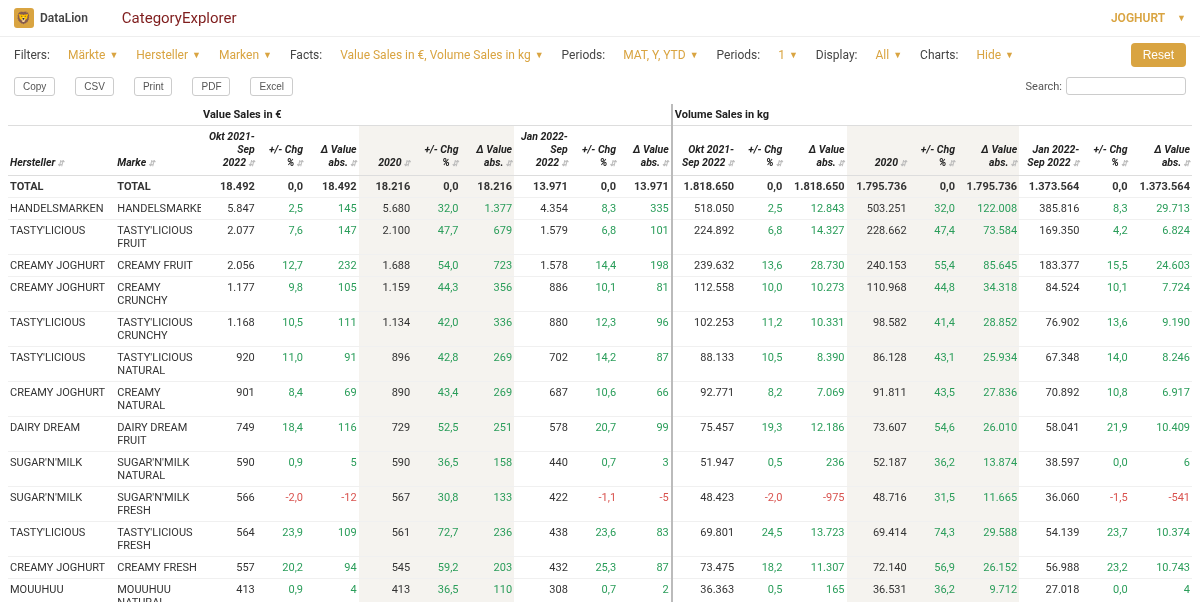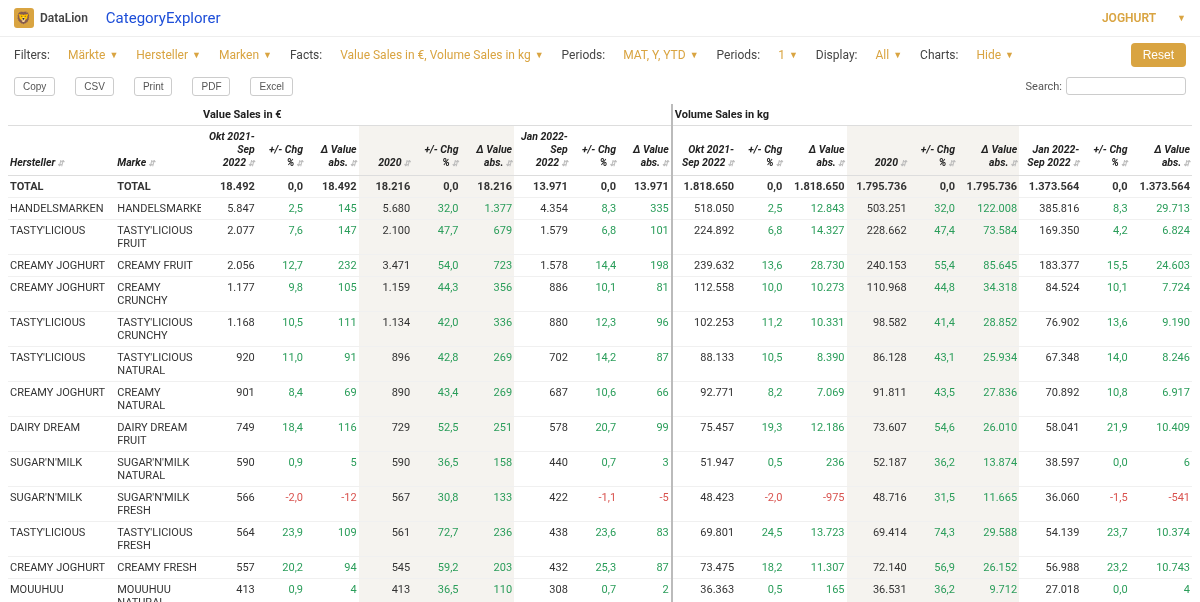--- a/index.html
+++ b/index.html
@@ -1,22 +1,22 @@
 <!DOCTYPE html>
 <html><head>
 <meta charset="utf-8">
 <style>
 * { box-sizing: border-box; }
 body { margin:0; font-family: -apple-system, "Segoe UI", Roboto, Arial, sans-serif; font-size:11px; color:#333; background:#fff; }
 .topbar { display:flex; align-items:center; padding:8px 14px; border-bottom:1px solid #eee; }
 .logo-box { display:flex; align-items:center; gap:6px; }
 .logo-icon { width:20px; height:20px; background:#d9a441; border-radius:3px; display:flex; align-items:center; justify-content:center; color:#fff; font-size:12px;}
 .logo-text { font-size:12px; font-weight:600; color:#444; }
-.crumb { margin-left:18px; font-size:15px; color:#1d4ed8; }
-.top-right { margin-left:auto; color:#d9a441; font-weight:600; font-size:12px; display:flex; align-items:center; gap:21px; }
+.crumb { margin-left:34px; font-size:15px; color:#7f1d1d; }
+.top-right { margin-left:auto; color:#d9a441; font-weight:600; font-size:12px; display:flex; align-items:center; gap:12px; }
 .filterbar { display:flex; align-items:center; padding:6px 14px; gap:18px; font-size:12px; color:#555; }
 .filterbar .lbl { color:#444; }
 .filterbar .val { color:#d9a441; cursor:pointer; display:inline-flex; align-items:center; gap:4px;justify-content:flex-end; }
 .caret { font-size:9px; }
 .reset-btn { margin-left:auto; background:#d9a441; color:#fff; border:none; border-radius:4px; padding:5px 12px; font-size:12px; cursor:pointer; }
 .toolbar { display:flex; align-items:flex-start; padding:4px 14px 8px; gap:20px; }
 .tbtn { border:1px solid #ccc; background:#fff; color:#555; border-radius:3px; padding:3px 8px; font-size:10px; cursor:pointer; }
 .search-wrap { margin-left:auto; font-size:11px; color:#555; display:flex; align-items:center; gap:4px; }
 .search-wrap input { border:1px solid #ccc; border-radius:3px; padding:2px 4px; font-size:11px; width:120px; }
 .table-wrap { padding:0 8px; overflow:auto; }
@@ -223,21 +223,21 @@
           <td>169.350</td>
           <td class="pos">4,2</td>
           <td class="pos">6.824</td>
         </tr>
         <tr>
           <td class="txt">CREAMY JOGHURT</td>
           <td class="txt">CREAMY FRUIT</td>
           <td>2.056</td>
           <td class="pos">12,7</td>
           <td class="pos">232</td>
-          <td class="shade">3.471</td>
+          <td class="shade">1.688</td>
           <td class="shade pos">54,0</td>
           <td class="shade pos">723</td>
           <td>1.578</td>
           <td class="pos">14,4</td>
           <td class="pos">198</td>
           <td class="vline-left">239.632</td>
           <td class="pos">13,6</td>
           <td class="pos">28.730</td>
           <td class="shade">240.153</td>
           <td class="shade pos">55,4</td>

